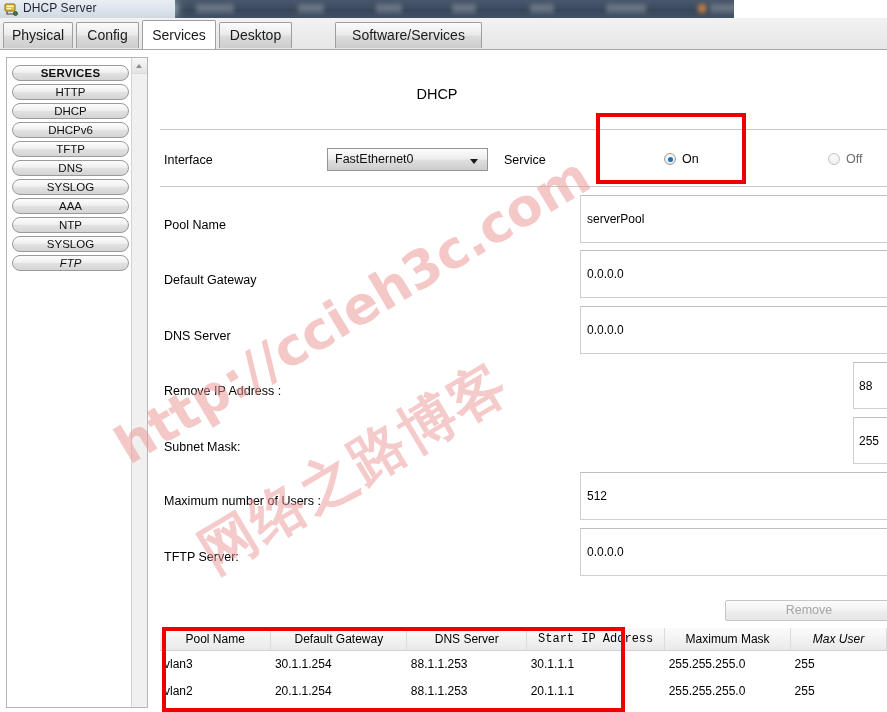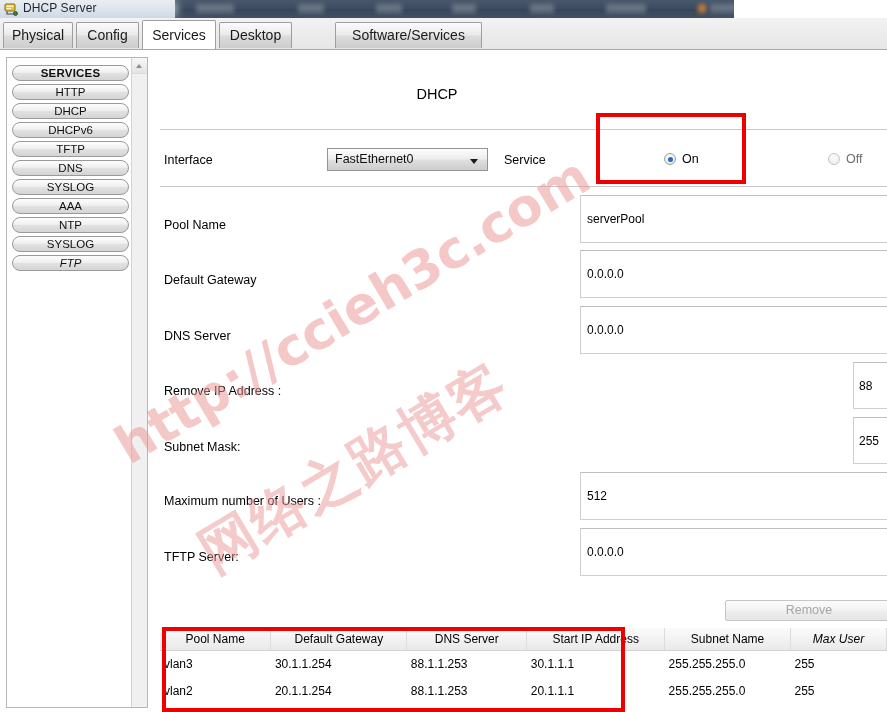--- a/index.html
+++ b/index.html
@@ -454,22 +454,22 @@
   <div class="f-input" style="left:431px; top:478px; width:320px; height:48px;">0.0.0.0</div>
 
   <div class="act-btn disabled" style="left:576px; width:168px;">Remove</div>
 
   <table id="pool-table">
     <thead>
       <tr>
         <th style="width:111px;">Pool Name</th>
         <th style="width:136px;">Default Gateway</th>
         <th style="width:120px;">DNS Server</th>
-        <th style="width:138px;">Start IP Address</th>
-        <th style="width:126px;">Subnet Name</th>
+        <th style="width:138px;font-family:Liberation Mono, monospace;">Start IP Address</th>
+        <th style="width:126px;">Maximum Mask</th>
         <th style="width:96px;font-style:italic;">Max User</th>
       </tr>
     </thead>
     <tbody>
       <tr>
         <td>vlan3</td>
         <td>30.1.1.254</td>
         <td>88.1.1.253</td>
         <td>30.1.1.1</td>
         <td>255.255.255.0</td>

